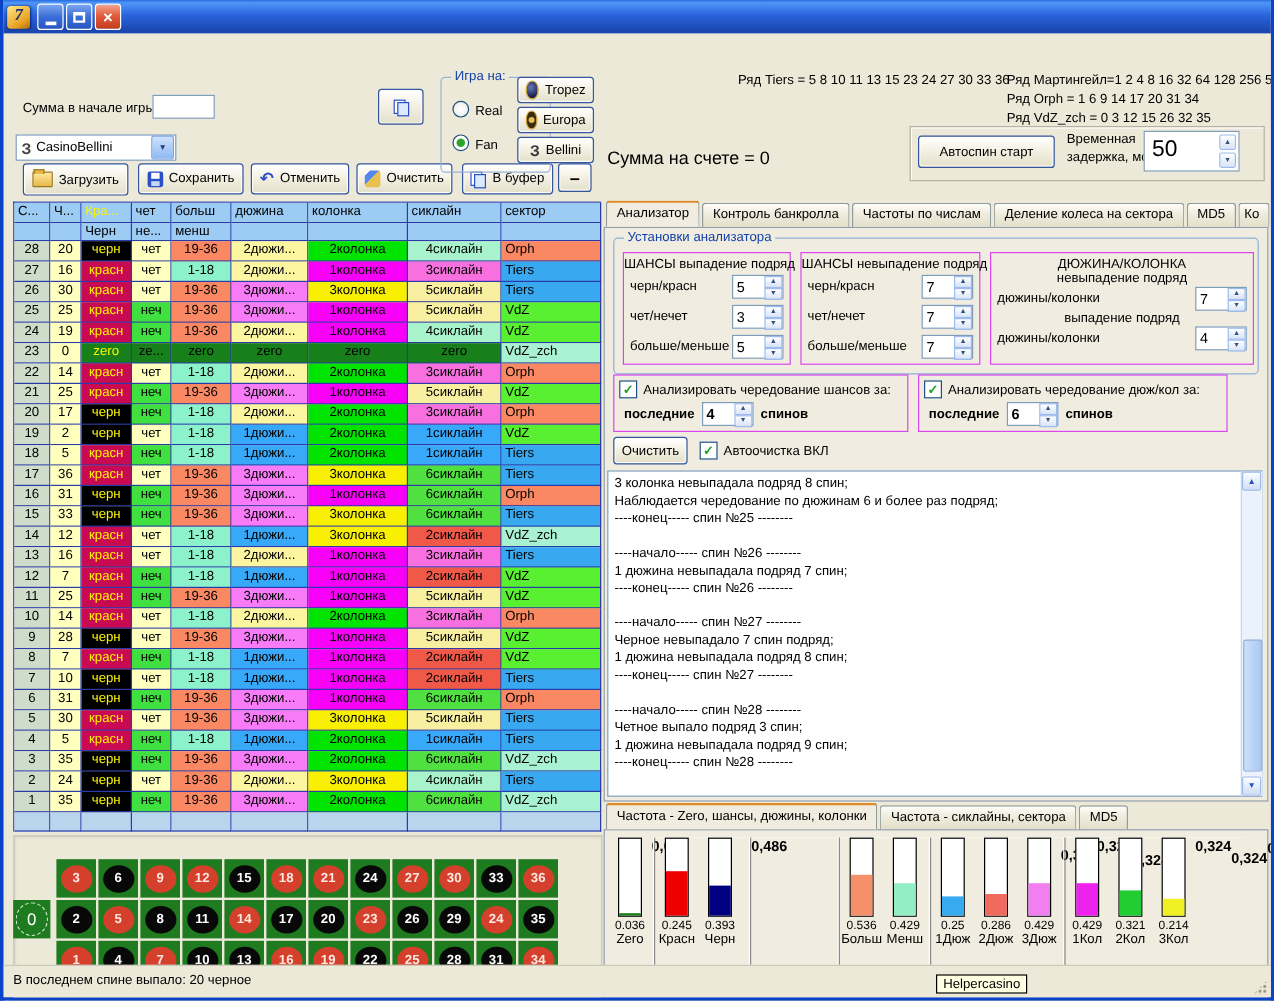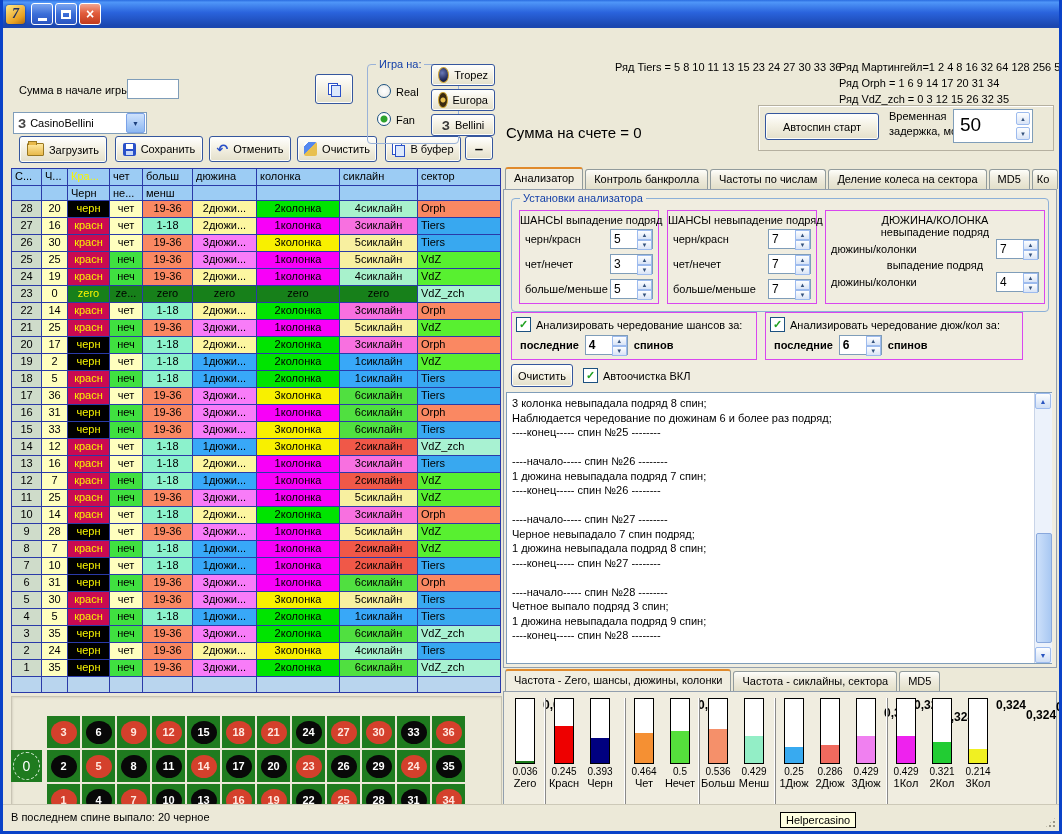--- a/index.html
+++ b/index.html
@@ -771,36 +771,20 @@
               <div class="fbox">
                 <div class="ffill" style="height: 39.3%; background: rgb(0, 0, 128);"></div>
               </div>
               <div class="fval">0.393</div>
               <div class="fname">Черн</div>
             </div>
           </div>
           <div class="fbold"></div>
         </div>
         <div class="fgroup sep" style="width: 74px;">
-          <div class="fcellwrap">
-            <div class="fcell">
-              <div class="fbox">
-                <div class="ffill" style="height: 46.4%; background: rgb(245, 144, 51);"></div>
-              </div>
-              <div class="fval">0.464</div>
-              <div class="fname">Чет</div>
-            </div>
-            <div class="fcell">
-              <div class="fbox">
-                <div class="ffill" style="height: 50%; background: rgb(85, 223, 60);"></div>
-              </div>
-              <div class="fval">0.5</div>
-              <div class="fname">Нечет</div>
-            </div>
-          </div>
           <div class="fbold">
             <span class="bv" style="margin-top: 0px;">0,486</span>
           </div>
         </div>
         <div class="fgroup sep" style="width: 76px;">
           <div class="fcellwrap">
             <div class="fcell">
               <div class="fbox">
                 <div class="ffill" style="height: 53.6%; background: rgb(245, 144, 106);"></div>
               </div>

